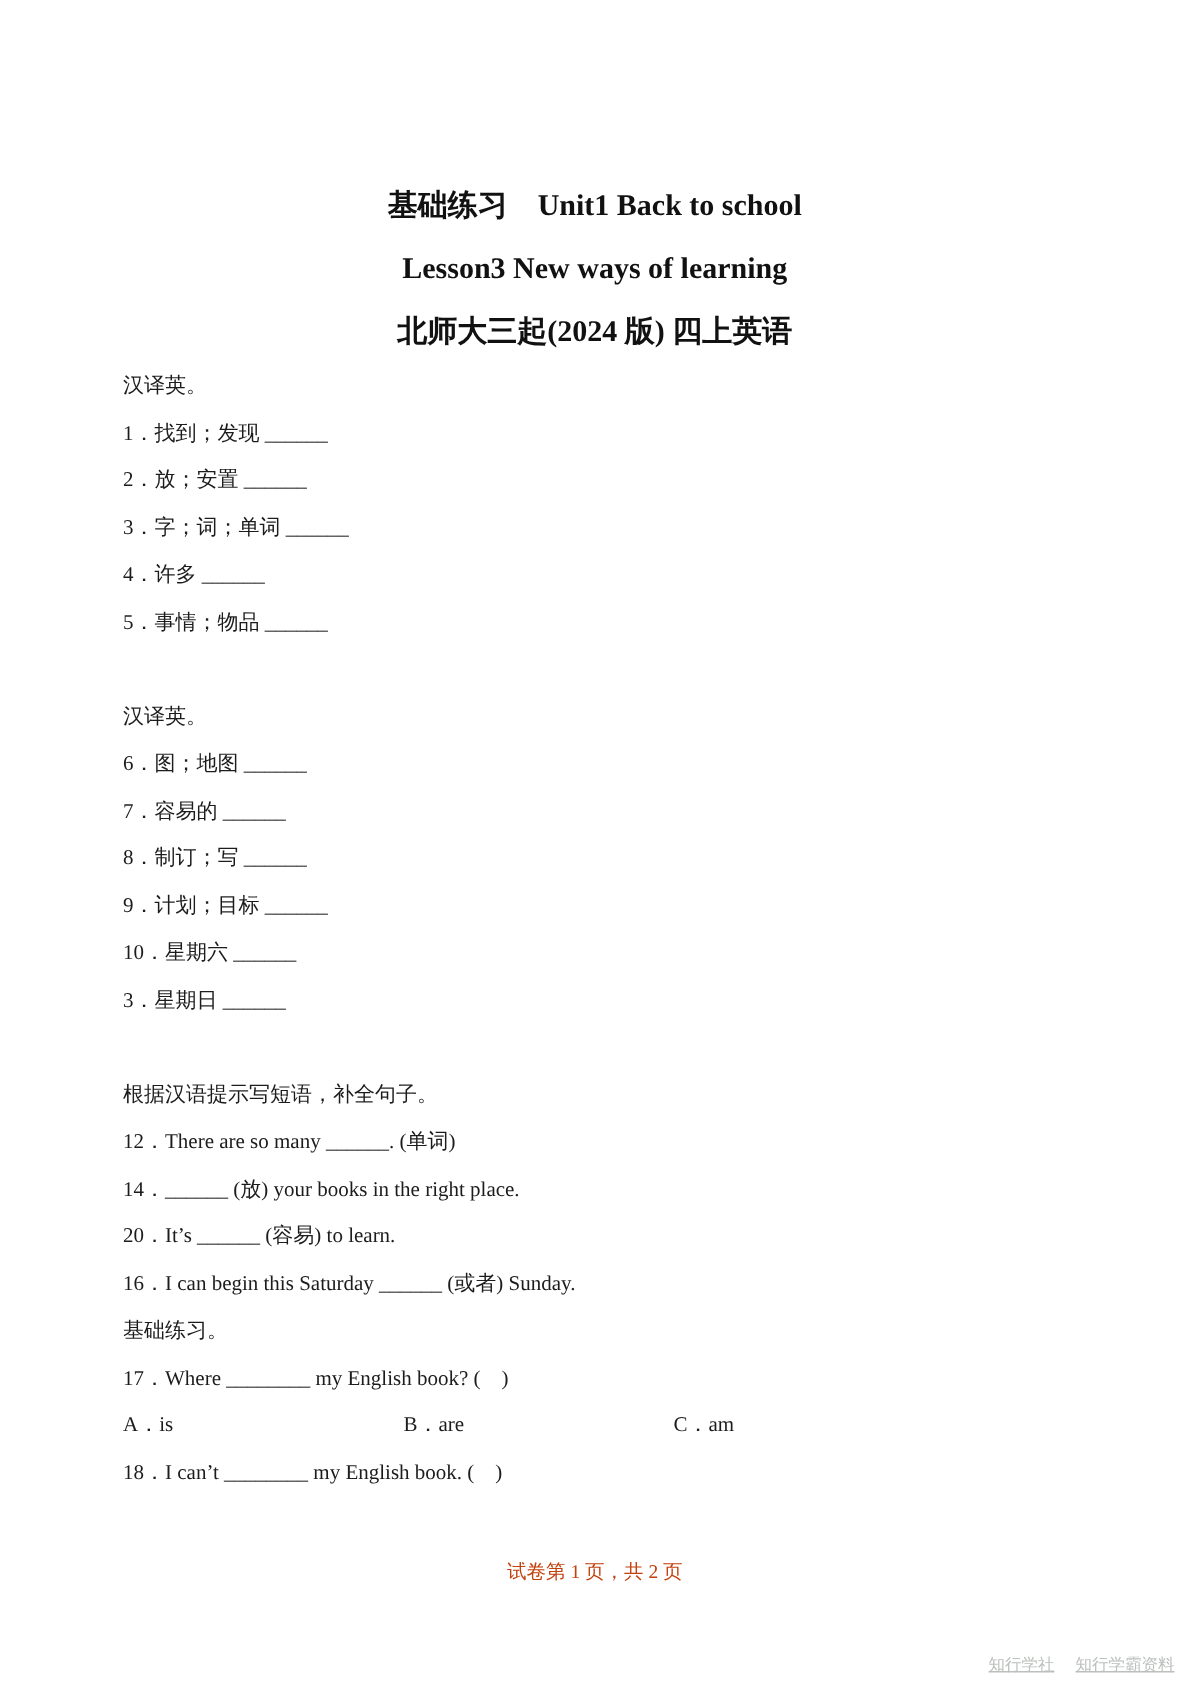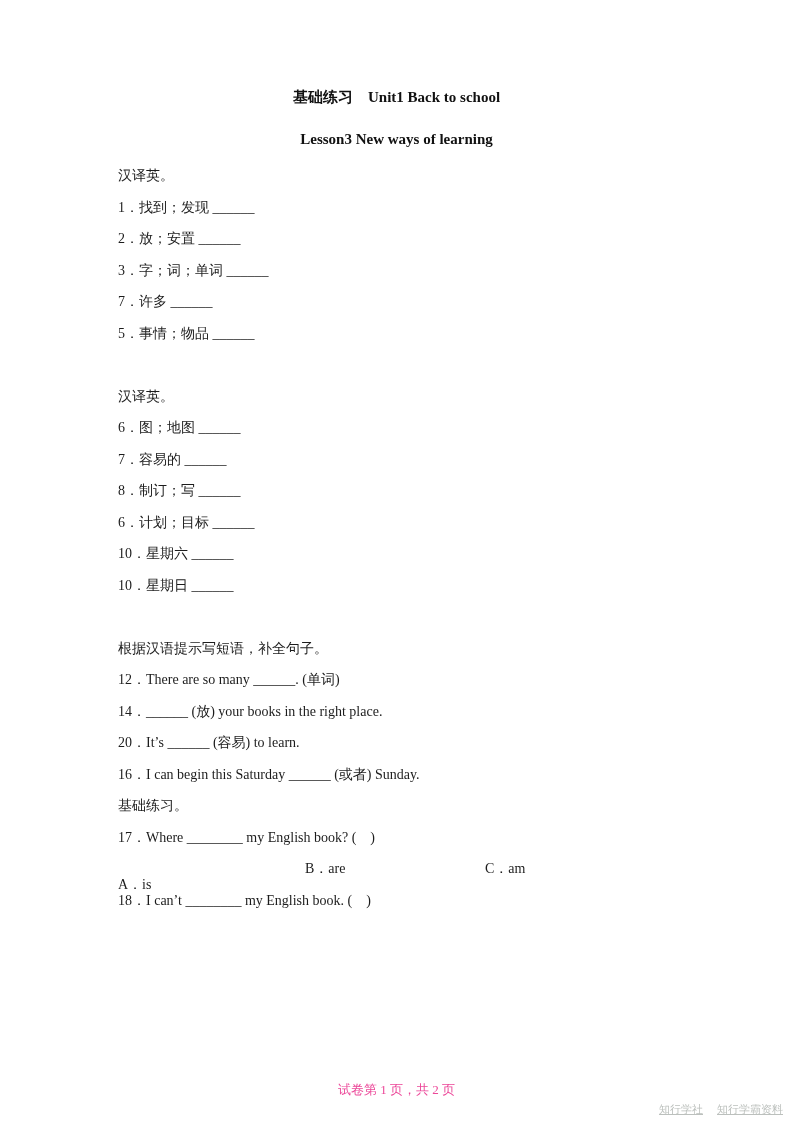--- a/index.html
+++ b/index.html
@@ -10,61 +10,61 @@
   .page {
     position: relative;
     width: 793px;
     height: 1122px;
     background: #ffffff;
     overflow: hidden;
     font-family: "Liberation Serif", "DejaVu Serif", serif;
     color: #1a1a1a;
   }
   .title-block {
-    padding-top: 76px;
+    padding-top: 116px;
     text-align: center;
     font-weight: bold;
-    font-size: 15px;
+    font-size: 20px;
     line-height: 42px;
     color: #111111;
   }
   .content {
-    padding-left: 118px;
+    padding-left: 82px;
     padding-right: 90px;
     font-size: 14px;
     line-height: 31.5px;
     color: #1c1c1c;
   }
   .line {
     height: 31.5px;
     white-space: nowrap;
   }
   .spacer {
     height: 31.5px;
   }
   .options-row {
     position: relative;
   }
   .opt {
     position: absolute;
     top: 0;
   }
-  .opt-a { left: 0px; margin-top: 16px; }
+  .opt-a { left: 0px; }
   .opt-b { left: 187px; }
   .opt-c { left: 367px; text-align: right; }
   .footer {
     position: absolute;
-    top: 1074px;
+    top: 1032px;
     left: 0;
     width: 100%;
     height: 31px;
     line-height: 31px;
     text-align: center;
     font-size: 13px;
-    color: #ec4899;
+    color: #c2410c;
   }
   .watermark {
     position: absolute;
     top: 1102px;
     right: 10px;
     font-size: 11px;
     color: #bcc0bd;
     display: flex;
     gap: 14px;
     font-family: "Liberation Sans", "DejaVu Sans", sans-serif;
@@ -72,40 +72,41 @@
   }
 </style>
 </head>
 <body>
 
 <div class="page">
 
   <div class="title-block">
     <div>基础练习　Unit1 Back to school</div>
     <div>Lesson3 New ways of learning</div>
+    <div>北师大三起(2024 版) 四上英语</div>
   </div>
 
   <div class="content">
 
     <div class="line">汉译英。</div>
     <div class="line">1．找到；发现 ______</div>
     <div class="line">2．放；安置 ______</div>
     <div class="line">3．字；词；单词 ______</div>
-    <div class="line">7．许多 ______</div>
+    <div class="line">4．许多 ______</div>
     <div class="line">5．事情；物品 ______</div>
 
     <div class="spacer"></div>
 
     <div class="line">汉译英。</div>
     <div class="line">6．图；地图 ______</div>
     <div class="line">7．容易的 ______</div>
     <div class="line">8．制订；写 ______</div>
-    <div class="line">6．计划；目标 ______</div>
+    <div class="line">9．计划；目标 ______</div>
     <div class="line">10．星期六 ______</div>
-    <div class="line">10．星期日 ______</div>
+    <div class="line">3．星期日 ______</div>
 
     <div class="spacer"></div>
 
     <div class="line">根据汉语提示写短语，补全句子。</div>
     <div class="line">12．There are so many ______. (单词)</div>
     <div class="line">14．______ (放) your books in the right place.</div>
     <div class="line">20．It’s ______ (容易) to learn.</div>
     <div class="line">16．I can begin this Saturday ______ (或者) Sunday.</div>
 
     <div class="line">基础练习。</div>

